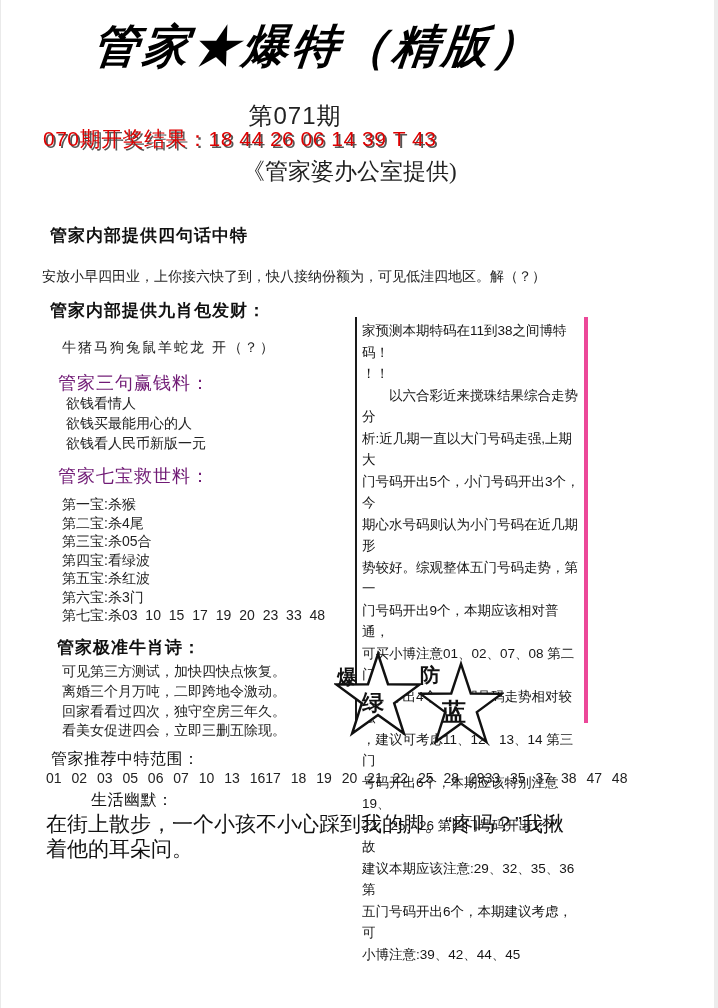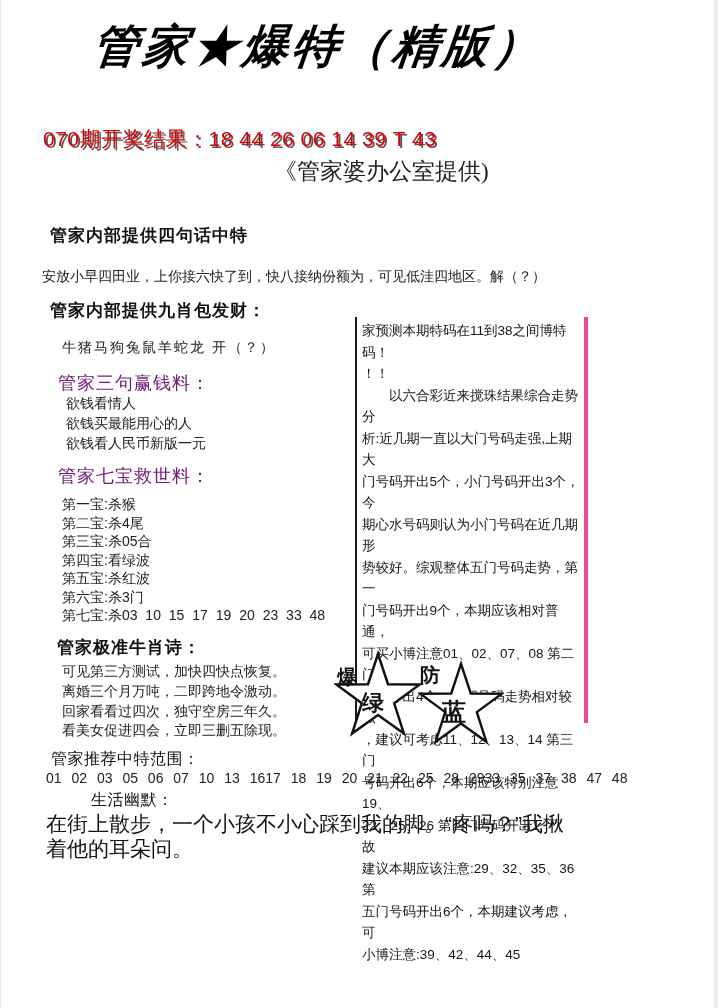--- a/index.html
+++ b/index.html
@@ -13,21 +13,21 @@
   .title {
     left:55px; top:16px; width:525px; text-align:center;
     font-family:"Liberation Serif", serif; font-weight:bold; font-style:italic;
     font-size:46px; letter-spacing:4px; transform:skewX(-6deg); color:#000;
   }
   .issue { left:160px; top:100px; width:270px; text-align:center; font-size:24px; letter-spacing:1px; color:#222; }
   .result {
     left:43px; top:125px; font-size:21px; font-weight:normal; letter-spacing:0.5px;
     color:#dd0000; text-shadow:2px 2px 0 #555;
   }
-  .provider { left:242px; top:156px; font-size:23px; font-family:"Liberation Serif", serif; color:#222;margin-left:32px; }
+  .provider { left:242px; top:156px; font-size:23px; font-family:"Liberation Serif", serif; color:#222; }
   .h17 { font-size:17px; font-weight:bold; letter-spacing:1px; color:#111; }
   .h18 { font-size:18px; font-weight:normal; letter-spacing:1px; color:#701a75; }
   .h16 { font-size:16px; font-weight:normal; letter-spacing:0.5px; color:#111; }
   .body14 { font-size:14px; color:#222; }
   .lh20 { line-height:20px; }
   .lh185 { line-height:18.5px; }
   .lh198 { line-height:19.8px; }
   .nums { font-size:14px; word-spacing:6px; color:#222; }
   .humor { font-size:21px; line-height:25px; color:#111; }
   .analysis-box {
@@ -41,20 +41,21 @@
 </style>
 </head>
 <body>
 
 <div class="page">
 
   <div class="abs edge-left"></div>
   <div class="abs edge-right"></div>
 
   <div class="abs title">管家★爆特（精版）</div>
+  <div class="abs issue">第071期</div>
   <div class="abs result">070期开奖结果：18 44 26 06 14 39 T 43</div>
   <div class="abs provider">《管家婆办公室提供)</div>
 
   <div class="abs body14" style="left:42px; top:268px;">安放小早四田业，上你接六快了到，快八接纳份额为，可见低洼四地区。解（？）</div>
   <div class="abs h17" style="left:50px; top:224px;">管家内部提供四句话中特</div>
 
   <div class="abs h17" style="left:50px; top:299px;">管家内部提供九肖包发财：</div>
   <div class="abs body14" style="left:62px; top:339px; letter-spacing:2px;">牛猪马狗兔鼠羊蛇龙 开（？）</div>
 
   <div class="abs h18" style="left:58px; top:371px;">管家三句赢钱料：</div>

